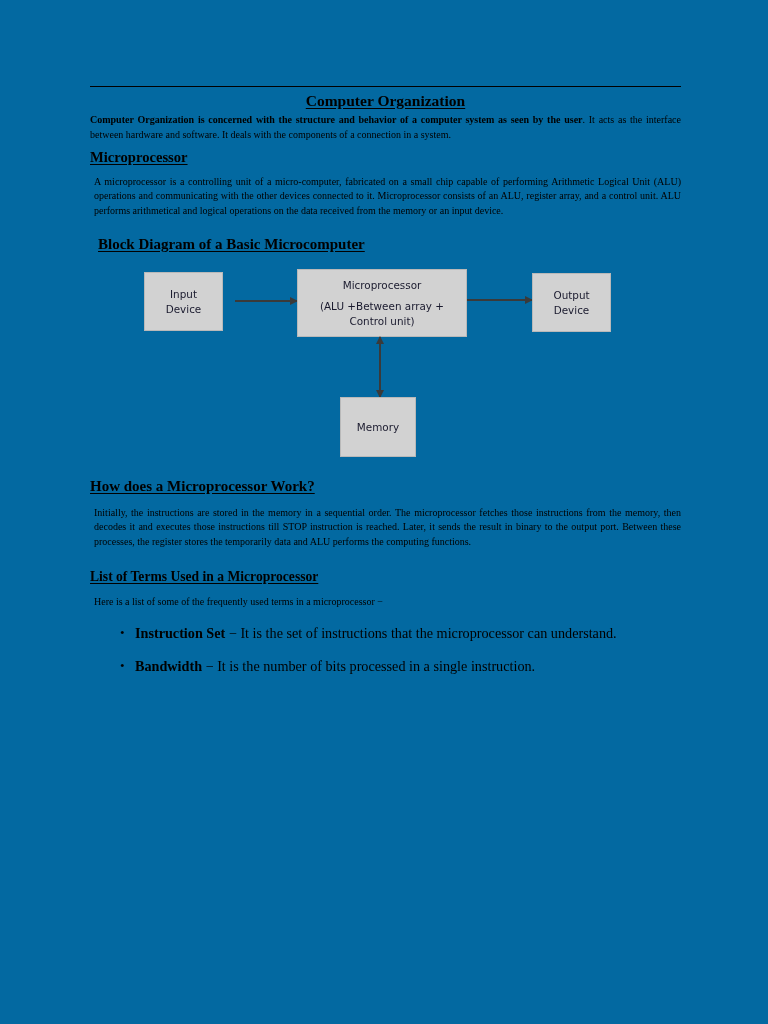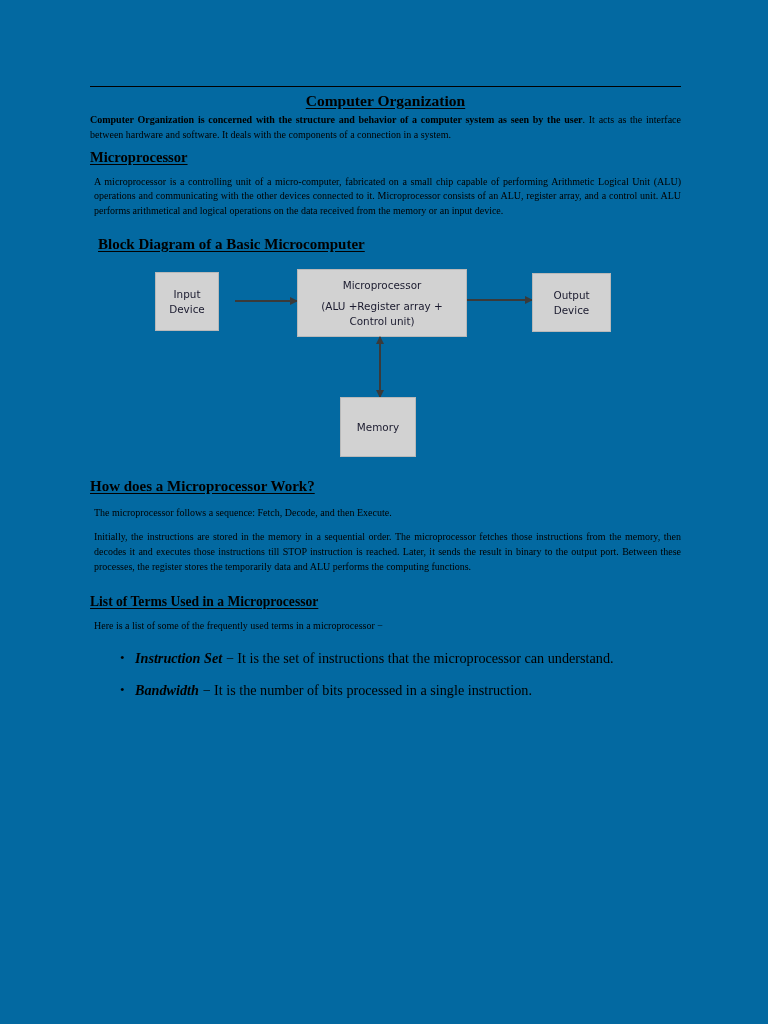--- a/index.html
+++ b/index.html
@@ -79,21 +79,21 @@
     box-sizing: border-box;
     display: flex;
     flex-direction: column;
     align-items: center;
     justify-content: center;
     text-align: center;
     color: #1a1a2e;
     font-size: 10.4px;
     line-height: 1.42;
   }
-  #box-input      { left: 65px;  top: 10px;  width: 64px;  height: 59px; }
+  #box-input      { left: 54px;  top: 10px;  width: 79px;  height: 59px; }
   #box-micro      { left: 207px; top: 7px;   width: 170px; height: 68px; }
   #box-output     { left: 442px; top: 11px;  width: 79px;  height: 59px; }
   #box-memory     { left: 250px; top: 135px; width: 76px;  height: 60px; }
   .dbox .line2 { margin-top: 7px; }
 
   .arrow-h {
     position: absolute;
     height: 1.6px;
     background: #3a3a3a;
   }
@@ -151,21 +151,21 @@
     margin: 0 0 11px 0;
     padding-left: 45px;
   }
   .bullet-item::before {
     content: "\2022";
     position: absolute;
     left: 30px;
     top: 0;
     font-size: 13px;
   }
-  .bullet-item .term { font-weight: bold; font-style: italic; }
+  .bullet-item .term { font-weight: bold; }
 </style>
 </head>
 <body>
 
 <div class="page">
   <div class="content">
 
     <div class="top-rule"></div>
 
     <div class="doc-title"><span>Computer Organization</span></div>
@@ -182,42 +182,41 @@
 
       <div class="dbox" id="box-input">
         <span>Input</span>
         <span>Device</span>
       </div>
 
       <div class="arrow-h" id="arrow-in-micro"></div>
 
       <div class="dbox" id="box-micro">
         <span>Microprocessor</span>
-        <span class="line2">(ALU +Register array +</span>
+        <span class="line2">(ALU +Between array +</span>
         <span>Control unit)</span>
       </div>
 
       <div class="arrow-h" id="arrow-micro-out"></div>
 
       <div class="dbox" id="box-output">
         <span>Output</span>
         <span>Device</span>
       </div>
 
       <div class="arrow-v" id="arrow-micro-mem"></div>
 
       <div class="dbox" id="box-memory">
         <span>Memory</span>
       </div>
 
     </div>
 
     <div class="heading h-work"><span>How does a Microprocessor Work?</span></div>
 
-    <p class="para indent" style="margin-bottom:10px;">The microprocessor follows a sequence: Fetch, Decode, and then Execute.</p>
 
     <p class="para indent" style="margin-bottom:18px;">Initially, the instructions are stored in the memory in a sequential order. The microprocessor fetches those instructions from the memory, then decodes it and executes those instructions till STOP instruction is reached. Later, it sends the result in binary to the output port. Between these processes, the register stores the temporarily data and ALU performs the computing functions.</p>
 
     <div class="heading h-terms"><span>List of Terms Used in a Microprocessor</span></div>
 
     <p class="para indent" style="margin-bottom:14px;">Here is a list of some of the frequently used terms in a microprocessor −</p>
 
     <ul class="bullet-list">
       <li class="bullet-item">
         <span class="term">Instruction Set</span><span> − </span><span>It is the set of instructions that the microprocessor can understand.</span>

